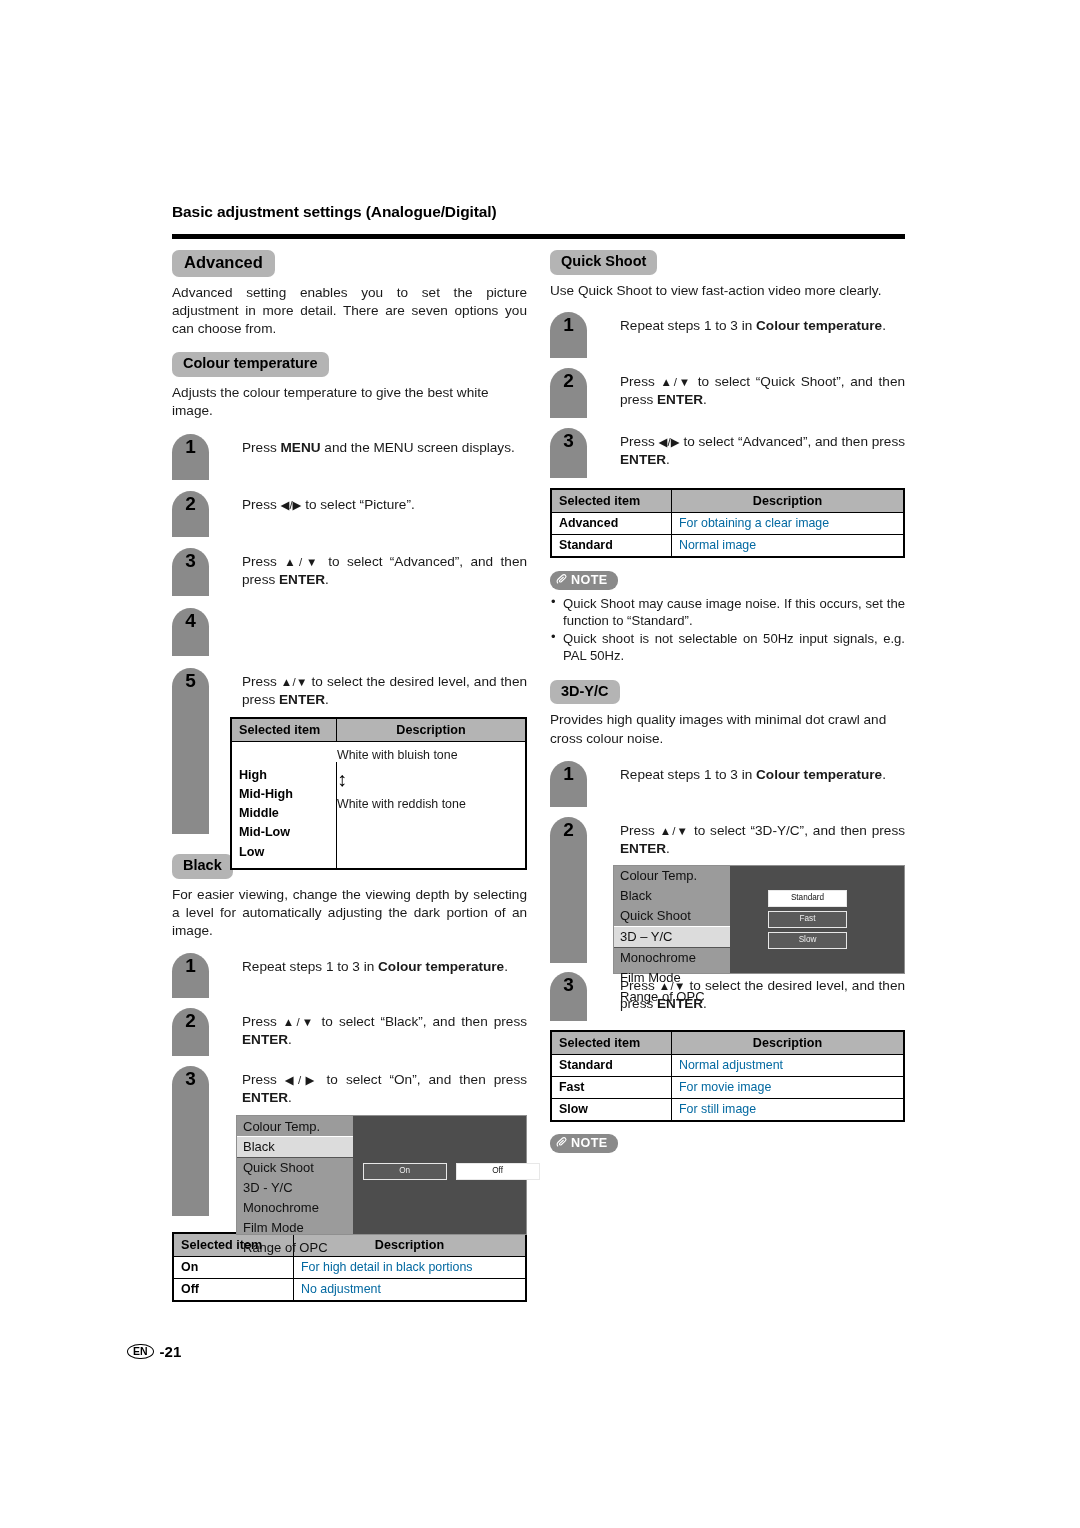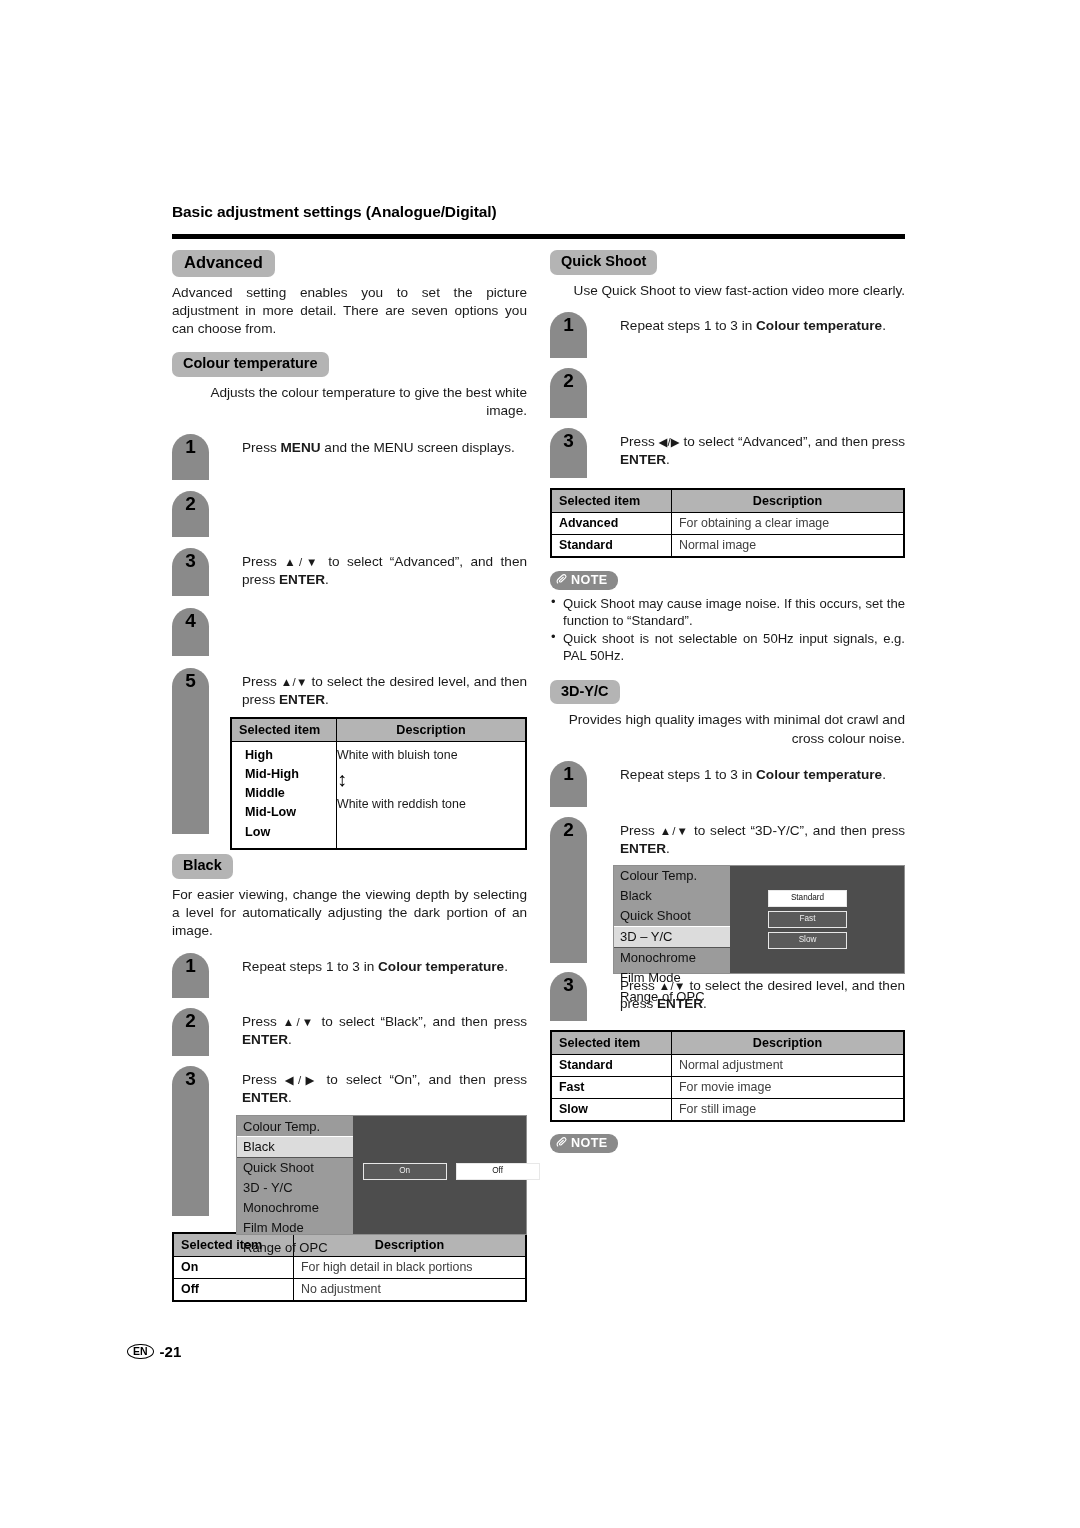--- a/index.html
+++ b/index.html
@@ -26,21 +26,21 @@
     padding:4px 12px 5px 12px;font-size:16.5px;font-weight:bold;
     color:#000;line-height:1.08;
   }
   .badge.sm{font-size:14.5px;padding:4px 11px 5px 11px;}
 
   
   .para{
     font-size:13.6px;line-height:1.33;text-align:justify;
     margin:7px 0 0 0;color:#1a1a1a;
   }
-  .para.nj{text-align:right;}
+  .para.nj{text-align:left;}
 
   
   .steps{position:relative;margin-top:10px;}
   .step{position:relative;min-height:42px;}
   .step-bar{
     position:absolute;left:0;top:0;width:37px;
     background:#8a8a8a;border-radius:19px 19px 0 0;
   }
   .step-num{
     position:absolute;left:0;top:2px;width:37px;text-align:center;
@@ -61,33 +61,33 @@
     border-collapse:collapse;background:#fff;
     border:2.5px solid #000;width:100%;
   }
   table.dt th{
     background:#b4b4b4;border:1px solid #000;
     font-size:12.6px;font-weight:bold;padding:4px 7px;text-align:left;
   }
   table.dt th.c{text-align:center;}
   table.dt td{
     border:1px solid #000;font-size:12.4px;padding:3.5px 7px;
-    vertical-align:middle;color:#404040;
+    vertical-align:middle;color:#0369a1;
   }
   table.dt td.k{font-weight:bold;color:#000;}
   .col1{width:105px;}
 
   
   .ct-wrap{position:relative;border:2.5px solid #000;background:#fff;}
   .ct-head{display:flex;background:#b4b4b4;border-bottom:1px solid #000;}
   .ct-head .h1{width:105px;border-right:1px solid #000;padding:4px 7px;
     font-size:12.6px;font-weight:bold;box-sizing:border-box;}
   .ct-head .h2{flex:1;padding:4px 7px;font-size:12.6px;font-weight:bold;text-align:center;}
   .ct-body{display:flex;}
-  .ct-body .c1{width:105px;border-right:1px solid #000;padding:4px 7px 6px 13px;box-sizing:border-box;}
+  .ct-body .c1{width:105px;border-right:1px solid #000;padding:4px 7px 6px 7px;box-sizing:border-box;margin-top:20px;}
   .ct-body .c1 div{font-size:12.6px;font-weight:bold;line-height:1.53;}
   .ct-body .c2{flex:1;position:relative;padding:6px 0 7px 0;text-align:left;}
   .ct-body .c2 .t{font-size:12.4px;color:#1a1a1a;}
   .ct-body .c2 .dbl{margin:7px 0 8px 0;font-size:20px;line-height:1;}
 
   
   .note-badge{
     display:inline-block;background:#8a8a8a;border-radius:9px;
     padding:2px 10px 3px 6px;color:#fff;font-size:12.6px;font-weight:bold;
     letter-spacing:0.4px;
@@ -149,20 +149,21 @@
 
         <div class="step" style="height:57px;">
           <div class="step-bar" style="height:46px;"></div>
           <div class="step-num">1</div>
           <div class="step-txt nj">Press <b>MENU</b> and the MENU screen displays.</div>
         </div>
 
         <div class="step" style="height:57px;">
           <div class="step-bar" style="height:46px;"></div>
           <div class="step-num">2</div>
+          <div class="step-txt nj">Press <span class="ar">◀/▶</span> to select “Picture”.</div>
         </div>
 
         <div class="step" style="height:60px;">
           <div class="step-bar" style="height:48px;"></div>
           <div class="step-num">3</div>
           <div class="step-txt">Press <span class="ar">▲/▼</span> to select “Advanced”, and then press <b>ENTER</b>.</div>
         </div>
 
         <div class="step" style="height:60px;">
           <div class="step-bar" style="height:48px;"></div>
@@ -270,20 +271,21 @@
 
         <div class="step" style="height:56px;">
           <div class="step-bar" style="height:46px;"></div>
           <div class="step-num">1</div>
           <div class="step-txt nj">Repeat steps 1 to 3 in <b>Colour temperature</b>.</div>
         </div>
 
         <div class="step" style="height:60px;">
           <div class="step-bar" style="height:50px;"></div>
           <div class="step-num">2</div>
+          <div class="step-txt">Press <span class="ar">▲/▼</span> to select “Quick Shoot”, and then press <b>ENTER</b>.</div>
         </div>
 
         <div class="step" style="height:60px;">
           <div class="step-bar" style="height:50px;"></div>
           <div class="step-num">3</div>
           <div class="step-txt">Press <span class="ar">◀/▶</span> to select “Advanced”, and then press <b>ENTER</b>.</div>
         </div>
       </div>
 
       <table class="dt" style="margin-top:0px;">

